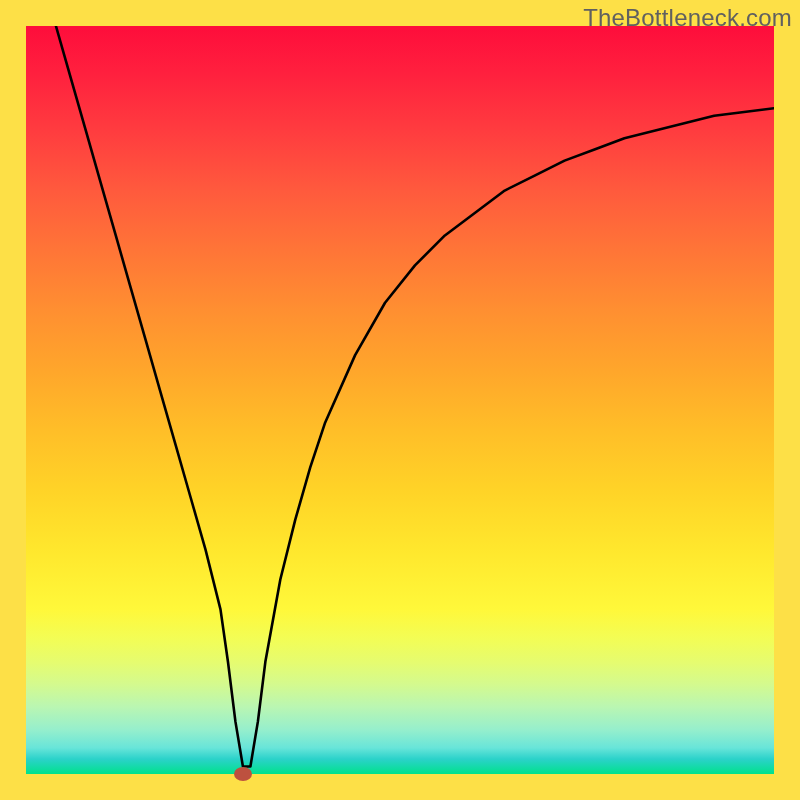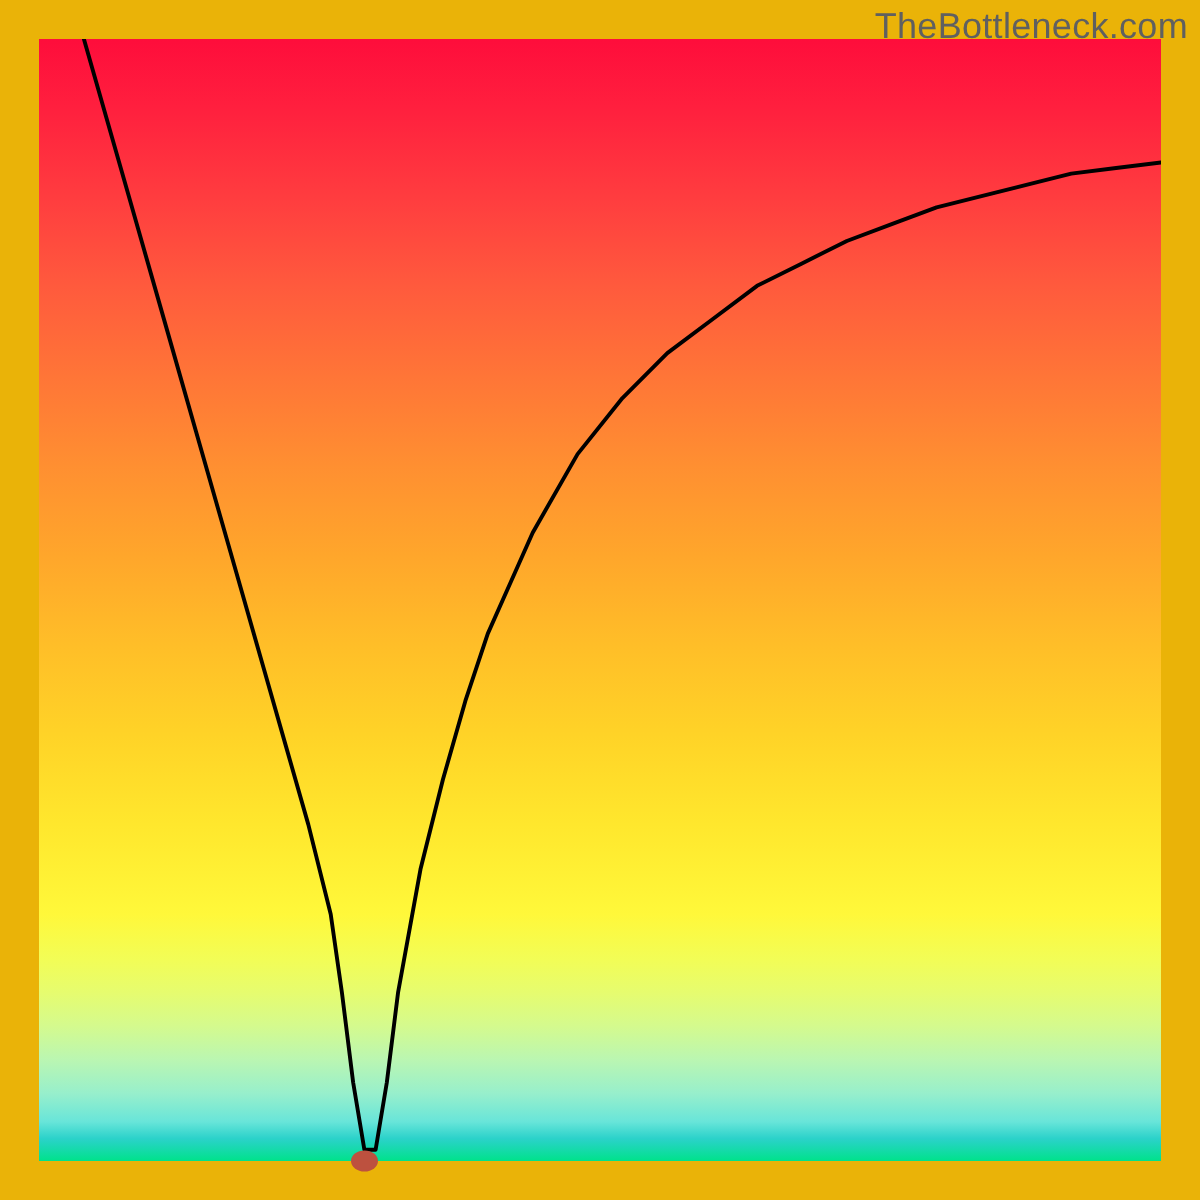--- a/index.html
+++ b/index.html
@@ -8,21 +8,21 @@
     width: 800px;
     height: 800px;
     background: #000;
     font-family: Arial, Helvetica, sans-serif;
     overflow: hidden;
   }
   .frame {
     position: relative;
     width: 800px;
     height: 800px;
-    background: #eab308;
+    background: #fde047;
   }
   .attribution {
     position: absolute;
     top: 4px;
     right: 8px;
     color: #606060;
     font-size: 24px;
     font-weight: 500;
     letter-spacing: 0.2px;
     z-index: 30;

